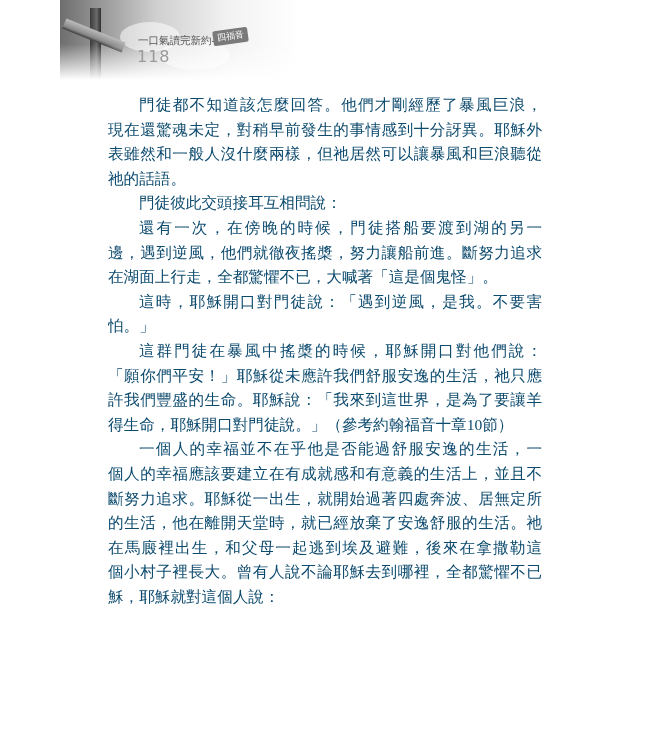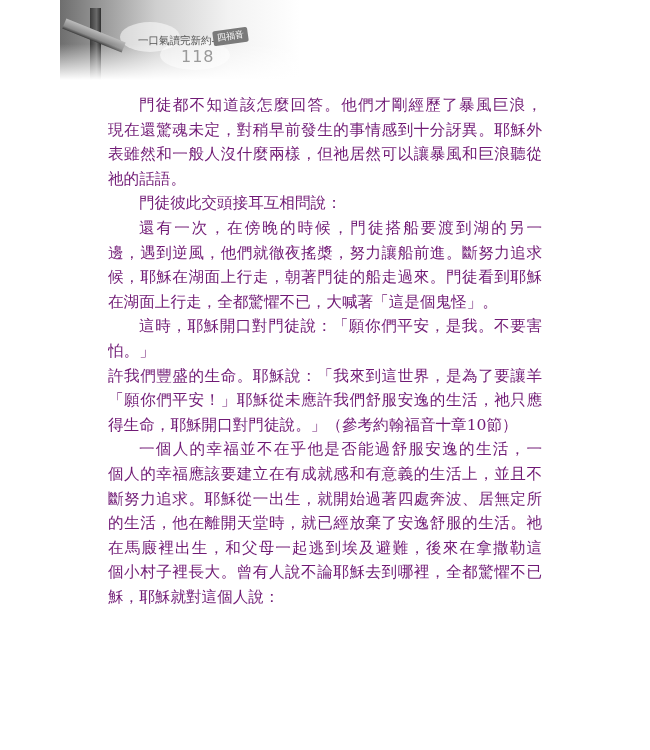--- a/index.html
+++ b/index.html
@@ -75,41 +75,40 @@
       transform: rotate(-8deg);
       white-space: nowrap;
     }
     .page-number {
       position: absolute;
       left: 77px; top: 47px;
       font-family: "DejaVu Sans", sans-serif;
       font-size: 16px;
       color: #9a9a9a;
       letter-spacing: 1px;
-      margin-left: 44px;
     }
     .body-text {
       position: absolute;
       left: 108px;
       top: 93px;
       width: 434px;
     }
     .line {
       height: 24.6px;
       line-height: 24.6px;
       font-size: 15.6px;
       white-space: nowrap;
       overflow: hidden;
       text-align: justify;
       text-align-last: justify;
-      color: #701a75;
+      color: #0c4a6e;
     }
     .line.indent { padding-left: 31px; }
     .line.quote-indent { padding-left: 23px; }
-    .line.last { text-align-last: left; }
+    .line.last { text-align-last: left; font-family: Liberation Serif, serif; }
   </style>
 </head>
 <body>
 
 <div class="header">
   <div class="header-bg"></div>
   <div class="cloud" style="left:60px;top:22px;width:60px;height:30px;"></div>
   <div class="cloud" style="left:100px;top:40px;width:70px;height:30px;"></div>
   <div class="cross-v"></div>
   <div class="cross-h"></div>
@@ -120,26 +119,26 @@
 </div>
 
 <div class="body-text">
   <div class="line indent">門徒都不知道該怎麼回答。他們才剛經歷了暴風巨浪，</div>
   <div class="line">現在還驚魂未定，對稍早前發生的事情感到十分訝異。耶穌外</div>
   <div class="line">表雖然和一般人沒什麼兩樣，但祂居然可以讓暴風和巨浪聽從</div>
   <div class="line last">祂的話語。</div>
   <div class="line indent last">門徒彼此交頭接耳互相問說：</div>
   <div class="line indent">還有一次，在傍晚的時候，門徒搭船要渡到湖的另一</div>
   <div class="line">邊，遇到逆風，他們就徹夜搖槳，努力讓船前進。斷努力追求</div>
-  <div class="line">候，耶穌在湖面上行走，朝著門徒的船走過來。門徒看到耶穌</div>
   <div class="line last">在湖面上行走，全都驚懼不已，大喊著「這是個鬼怪」。</div>
-  <div class="line indent">這時，耶穌開口對門徒說：「願你們平安，是我。不要害</div>
+  <div class="line indent">這時，耶穌開口對門徒說：「遇到逆風，是我。不要害</div>
   <div class="line last">怕。」</div>
+  <div class="line indent">這群門徒在暴風中搖槳的時候，耶穌開口對他們說：</div>
+  <div class="line">「願你們平安！」耶穌從未應許我們舒服安逸的生活，祂只應</div>
   <div class="line">許我們豐盛的生命。耶穌說：「我來到這世界，是為了要讓羊</div>
-  <div class="line">「願你們平安！」耶穌從未應許我們舒服安逸的生活，祂只應</div>
   <div class="line last">得生命，耶穌開口對門徒說。」（參考約翰福音十章10節）</div>
   <div class="line indent">一個人的幸福並不在乎他是否能過舒服安逸的生活，一</div>
   <div class="line">個人的幸福應該要建立在有成就感和有意義的生活上，並且不</div>
   <div class="line">斷努力追求。耶穌從一出生，就開始過著四處奔波、居無定所</div>
   <div class="line">的生活，他在離開天堂時，就已經放棄了安逸舒服的生活。祂</div>
   <div class="line">在馬廄裡出生，和父母一起逃到埃及避難，後來在拿撒勒這</div>
   <div class="line">個小村子裡長大。曾有人說不論耶穌去到哪裡，全都驚懼不已</div>
   <div class="line last">穌，耶穌就對這個人說：</div>
 </div>
 

